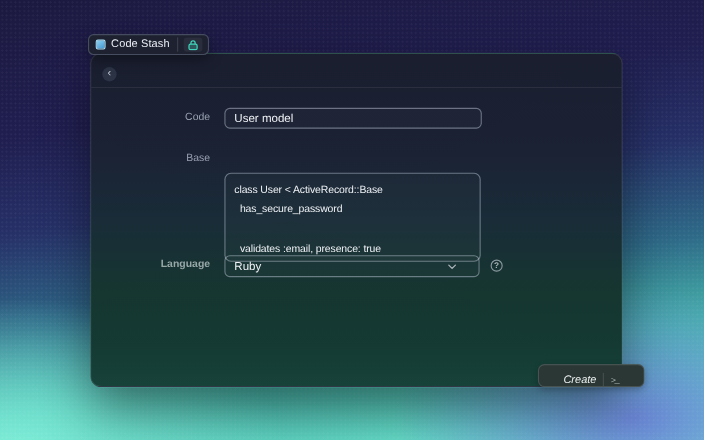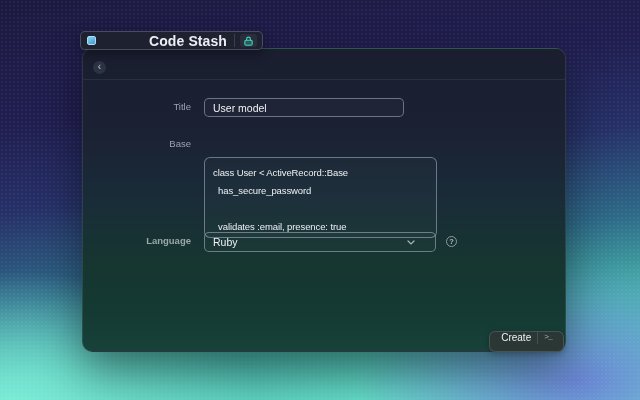--- a/index.html
+++ b/index.html
@@ -22,21 +22,21 @@
     position: absolute; left: 80px; top: 31px; height: 19px; z-index: 3;
     display: flex; align-items: center; padding: 0 5px 0 6px;
     background: #1d2130; border: 1px solid rgba(150,160,185,0.35);
     border-radius: 5px; box-shadow: 0 4px 12px rgba(0,0,0,0.35);
   }
   .appicon {
     width: 9px; height: 9px; border-radius: 2px; margin-right: 5px;
     background: linear-gradient(145deg, #8ad2f0 0%, #4596d2 100%);
     border: 1px solid #aadcf2;
   }
-  .tabtitle { font-size: 14px; font-weight: 700; color: #eceef4; letter-spacing: 0.1px; white-space: nowrap; margin-left: 48px; }
+  .tabtitle { font-size: 10px; font-weight: 400; color: #eceef4; letter-spacing: 0.1px; white-space: nowrap; }
   .tabdiv { width: 1px; height: 13px; background: rgba(255,255,255,0.14); margin: 0 5px 0 7px; }
   .lockwrap {
     display: flex; align-items: center; justify-content: center;
     width: 17px; height: 13px; border-radius: 3px;
     background: rgba(255,255,255,0.06); cursor: pointer;
   }
   
   .window {
     position: absolute; left: 82px; top: 48px; width: 484px; height: 304px; z-index: 2;
     border-radius: 10px; border: 1px solid rgba(255,255,255,0.10);
@@ -52,21 +52,21 @@
   .hdiv { position: absolute; left: 0; top: 30px; width: 100%; height: 1px; background: rgba(255,255,255,0.07); }
   
   .flabel {
     position: absolute; left: 40px; width: 68px; text-align: right;
     font-size: 9.5px; color: #9aa3b2; line-height: 12px;
   }
   .lbl-title { top: 52px; }
   .lbl-code { top: 89px; }
   .lbl-lang { top: 186px; color: #98a8a8; font-weight: bold; }
   .txtinput {
-    position: absolute; left: 121px; top: 49px; width: 200px; height: 19px;
+    position: absolute; left: 121px; top: 49px; width: 234px; height: 19px;
     background: rgba(255,255,255,0.02); border: 1px solid rgba(202,212,228,0.45);
     border-radius: 5px; color: #f0f2f6; font-size: 10.5px; padding: 0 8px;
     font-family: "Liberation Sans", sans-serif; outline: none;
   }
   .codebox {
     position: absolute; left: 121px; top: 84px; width: 233px; height: 81px;
     background: rgba(255,255,255,0.02); border: 1px solid rgba(202,212,228,0.45);
     border-radius: 6px; padding: 4px 8px; cursor: text; overflow: hidden; margin-top: 24px;
   }
   .codetext {
@@ -80,24 +80,25 @@
     background: rgba(255,255,255,0.02);
   }
   .select .val { flex: 1; color: #f0f2f6; font-size: 10.5px; font-weight: 500; }
   .helpicon {
     position: absolute; left: 363px; top: 187px; width: 11px; height: 11px;
     border-radius: 50%; border: 1px solid #8d9aa0; color: #b2bcbe;
     font-size: 7.5px; line-height: 9px; text-align: center; cursor: pointer; font-weight: 600;
   }
   
   .createbtn {
-    position: absolute; left: 406px; top: 282px; width: 75px; height: 21px;
+    position: absolute; left: 406px; top: 282px; width: 97px; height: 21px;
     background: #2a3735; border: 1px solid rgba(255,255,255,0.14); border-radius: 6px;
-    display: flex; align-items: flex-start; justify-content: center; cursor: pointer;
+    display: flex; align-items: flex-end; justify-content: center; cursor: pointer;
     box-shadow: 0 2px 6px rgba(0,0,0,0.25);
+    font-style: italic;
   }
   .createbtn .clabel { color: #eef2f0; font-size: 10px; font-weight: 500; }
   .createbtn .bdiv { width: 1px; height: 12px; background: rgba(255,255,255,0.13); margin: 0 6px; }
   .createbtn .termicon { color: #aebbb8; font-size: 8px; font-family: "Liberation Mono", monospace; letter-spacing: -1px; }
   svg { display: block; }
 </style>
 </head>
 <body>
 
 <div class="noise"></div>
@@ -114,21 +115,21 @@
   </span>
 </div>
 
 <div class="window">
 
   <button class="backbtn">
     <span>‹</span>
   </button>
   <div class="hdiv"></div>
 
-  <div class="flabel lbl-title">Title</div>
+  <div class="flabel lbl-title">Code</div>
   <input class="txtinput" type="text" value="User model" style="">
 
   <div class="flabel lbl-code">Base</div>
   <div class="codebox">
     <span class="codetext">class User &lt; ActiveRecord::Base
   has_secure_password
 
   validates :email, presence: true
   validates :name, presence: true,  uniqueness: true
   validates :password, length: {minimum: 5}

